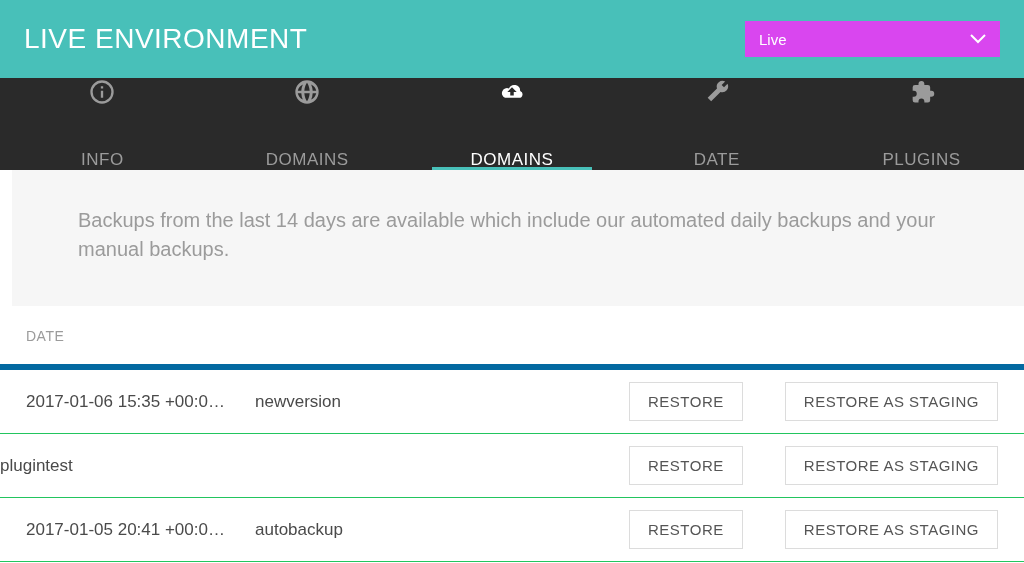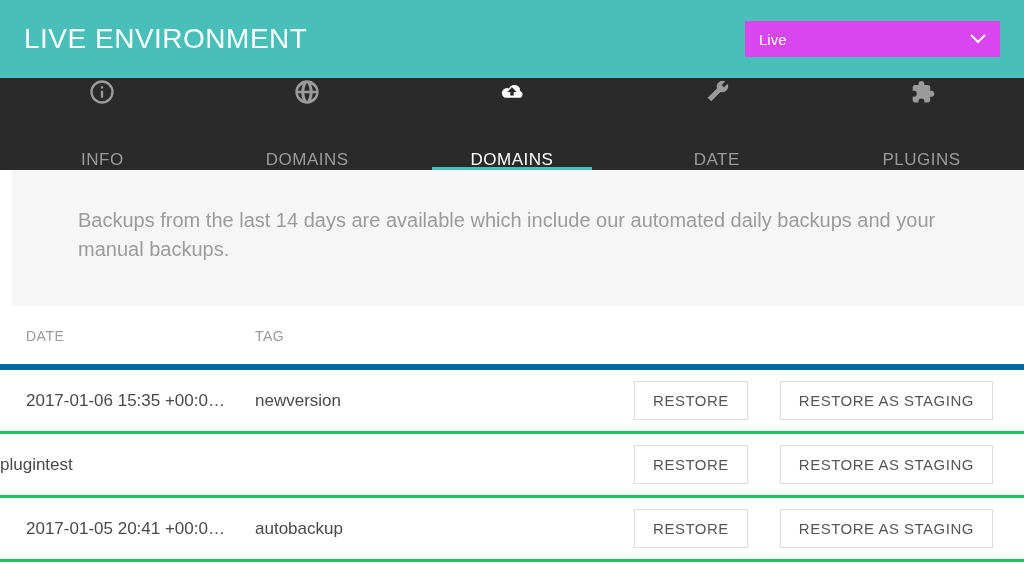--- a/index.html
+++ b/index.html
@@ -89,26 +89,26 @@
     border-bottom: 6px solid #0369a1;
   }
   .th {
     color: #9b9b9b;
     font-size: 14px;
     letter-spacing: 0.5px;
     font-weight: 400;
   }
   .col-date { width: 255px; padding-left: 26px; }
   .col-tag { flex: 1; }
-  .col-actions { width: 395px; display: flex; gap: 32px; justify-content: center; padding-right: 26px; }
+  .col-actions { width: 395px; display: flex; gap: 32px; justify-content: space-between; padding-right: 26px; }
   .trow {
     display: flex;
     align-items: center;
     height: 64px;
-    border-bottom: 3px solid #22c55e;
+    border-bottom: 1px solid #22c55e;
   }
   .td {
     color: #4a4a4a;
     font-size: 17px;
     font-weight: 300;
     white-space: nowrap;
     overflow: hidden;
     text-overflow: ellipsis;
   }
   .btn {
@@ -167,21 +167,20 @@
       </svg>
     <span class="nav-label">PLUGINS</span>
   </div>
 </div>
 
 <div class="desc">Backups from the last 14 days are available which include our automated daily backups and your manual backups.</div>
 
 <div class="table">
   <div class="thead">
     <div class="th col-date">DATE</div>
-    <div class="th col-tag">TAG</div>
     <div class="col-actions"></div>
   </div>
 
   <div class="trow">
     <div class="td col-date">2017-01-06 15:35 +00:0…</div>
     <div class="td col-tag">newversion</div>
     <div class="col-actions">
       <button class="btn">RESTORE</button>
       <button class="btn">RESTORE AS STAGING</button>
     </div>

